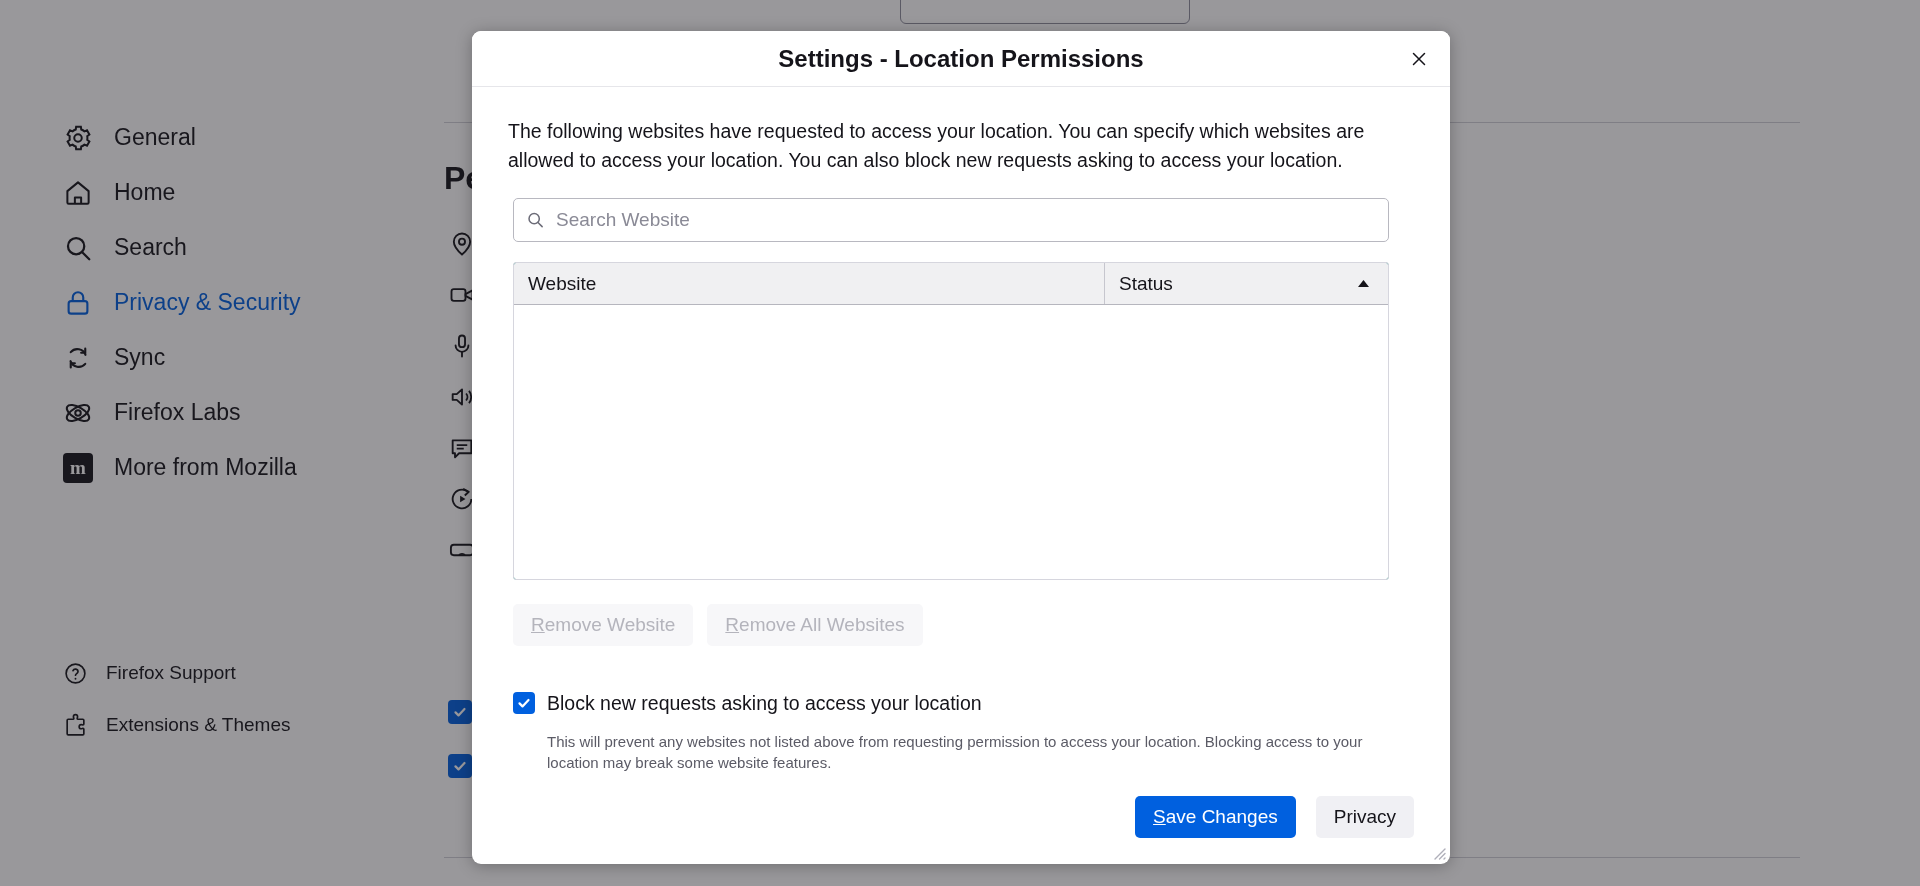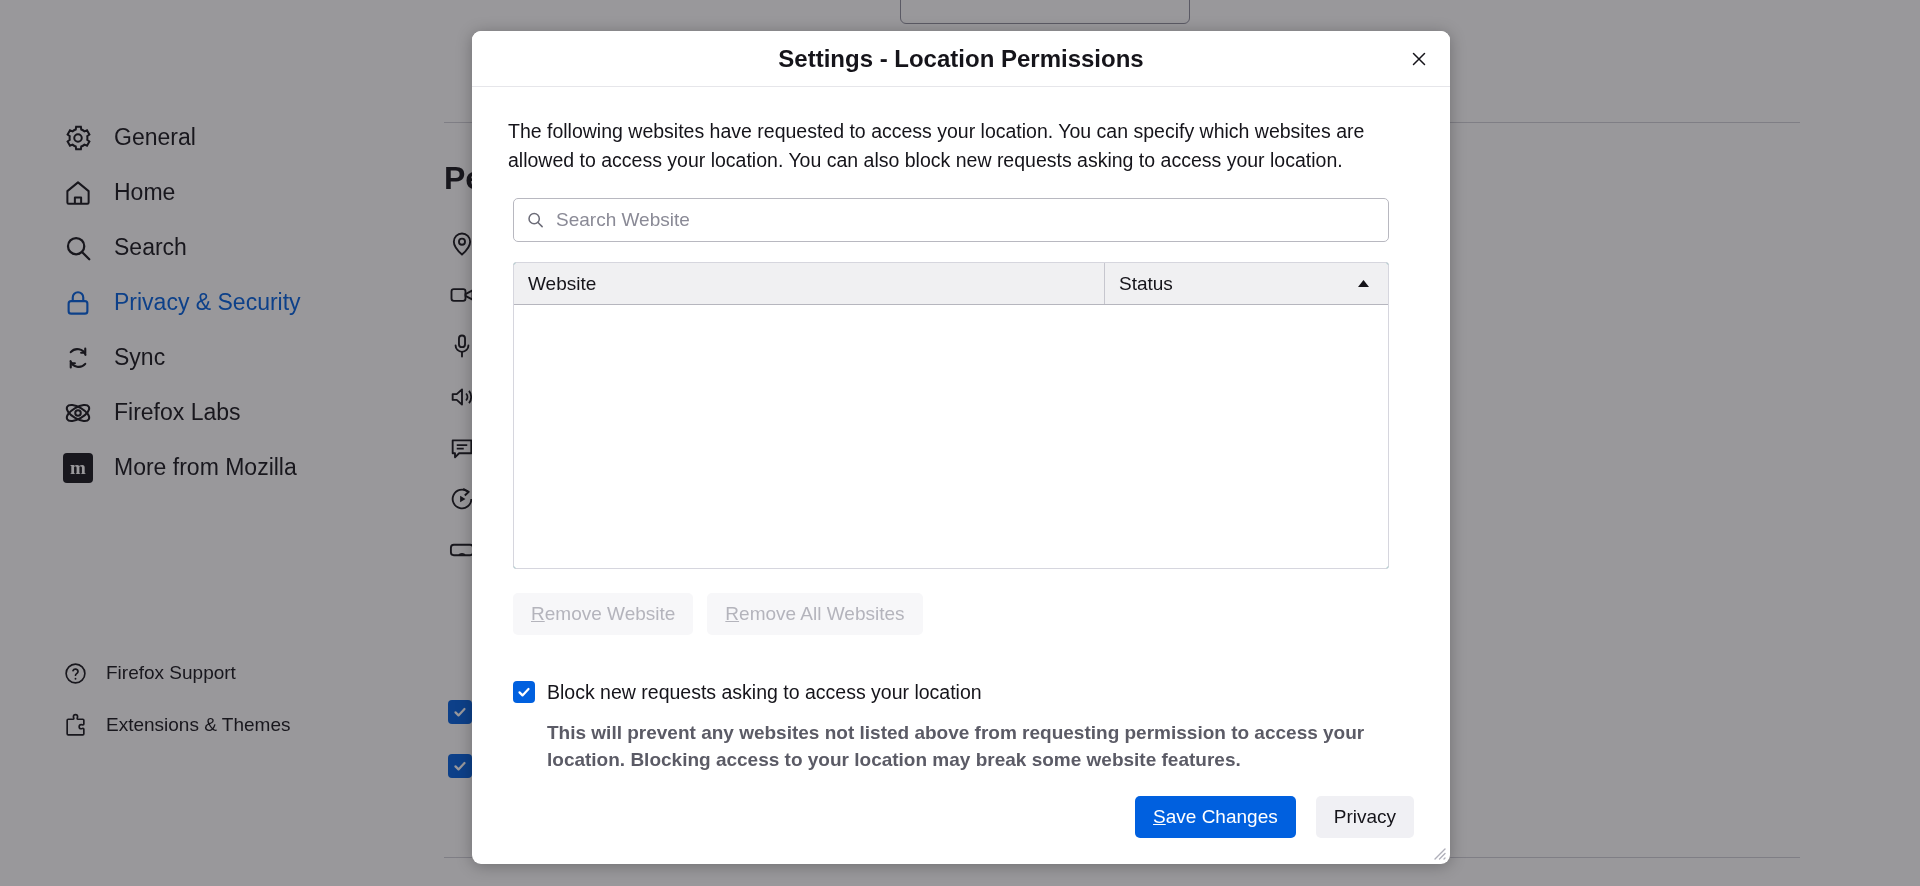--- a/index.html
+++ b/index.html
@@ -256,24 +256,23 @@
     margin-top: 2px;
     cursor: pointer;
   }
   .cb-label {
     font-size: 19.5px; color: #15141a;
     cursor: pointer;
     line-height: 1.35;
   }
   .cb-desc {
     margin: 14px 5px 0 39px;
-    font-size: 19px; line-height: 1.45;
+    font-size: 15px; line-height: 1.45;
     color: #5b5b66;
     max-width: 840px;
-    font-weight: bold;
   }
 
   .dlg-footer {
     flex: 0 0 auto;
     display: flex; justify-content: flex-end;
     gap: 20px;
     padding: 22px 36px 26px 36px;
   }
   .resize-grip {
     position: absolute;

